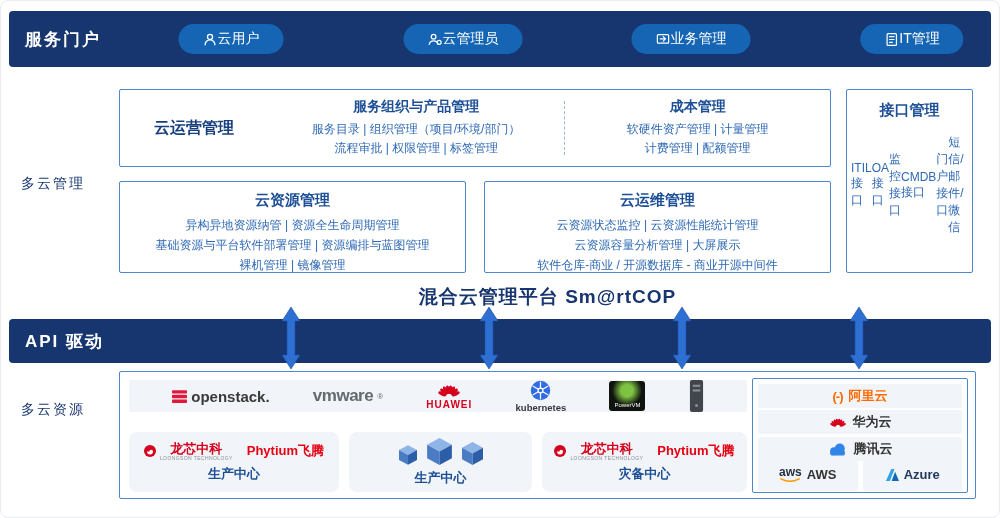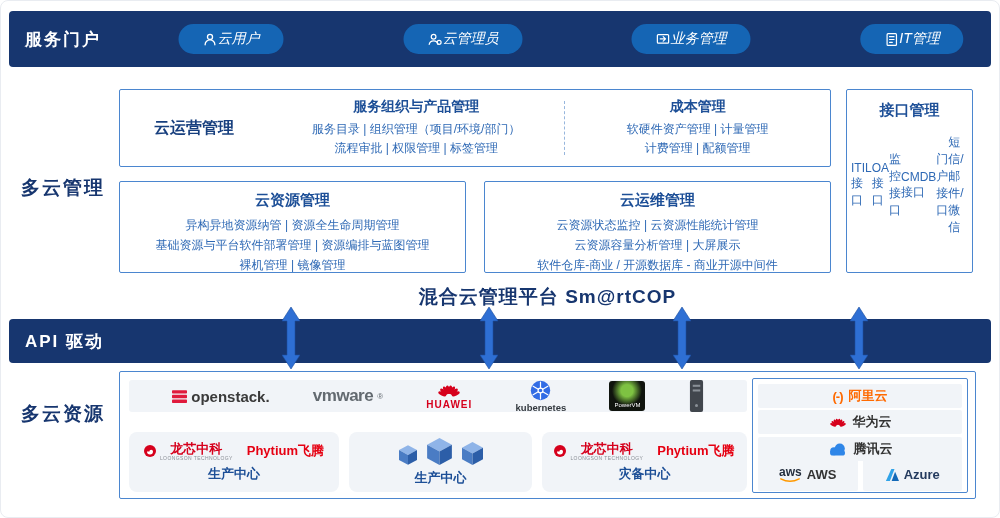--- a/index.html
+++ b/index.html
@@ -10,26 +10,26 @@
   
   .band { position:absolute; left:8px; width:982px; background:#17366f; border-radius:4px; }
   .band-portal { top:10px; height:56px; }
   .band-api { top:318px; height:44px; }
   .band-label { position:absolute; left:16px; top:50%; transform:translateY(-50%);
                 color:#fff; font-size:17px; font-weight:700; letter-spacing:2px; white-space:nowrap; }
 
   
   .pill { position:absolute; top:23px; transform:translateX(-50%); height:30px;
           background:#1565b4; border-radius:16px; display:flex; align-items:center;
-          padding:12px 24px; color:#fff; font-size:14px; white-space:nowrap; cursor:pointer;font-style:italic; }
+          padding:12px 24px; color:#fff; font-size:14px; white-space:nowrap; cursor:pointer; }
   .pill svg { width:15px; height:15px; }
 
   
-  .side-label { position:absolute; left:20px; color:#17366f; font-size:19px;
-                font-weight:700; letter-spacing:2px; }
+  .side-label { position:absolute; left:20px; color:#17366f; font-size:14px;
+                font-weight:400; letter-spacing:2px; }
 
   
   .panel { position:absolute; border:1px solid #4b86cf; background:#fff; border-radius:2px; }
   .panel-op { left:118px; top:88px; width:712px; height:78px; display:flex; align-items:center; }
   .op-title { flex:0 0 148px; text-align:center; font-size:16px; font-weight:700; color:#173f7e; }
   .op-group { flex:1.12; text-align:center; }
   .op-group2 { flex:1; }
   .op-div { flex:0 0 0px; border-left:1px dashed #97b6dd; height:54px; }
   .grp-title { font-size:14px; font-weight:700; color:#1d4f97; margin-bottom:4px; }
   .grp-line, .p-line { font-size:12px; color:#2e69b5; line-height:19px; }

